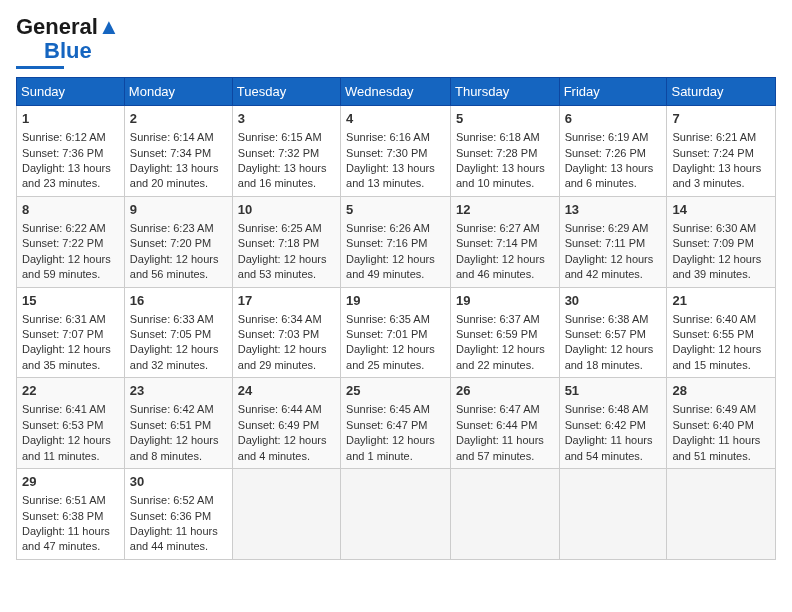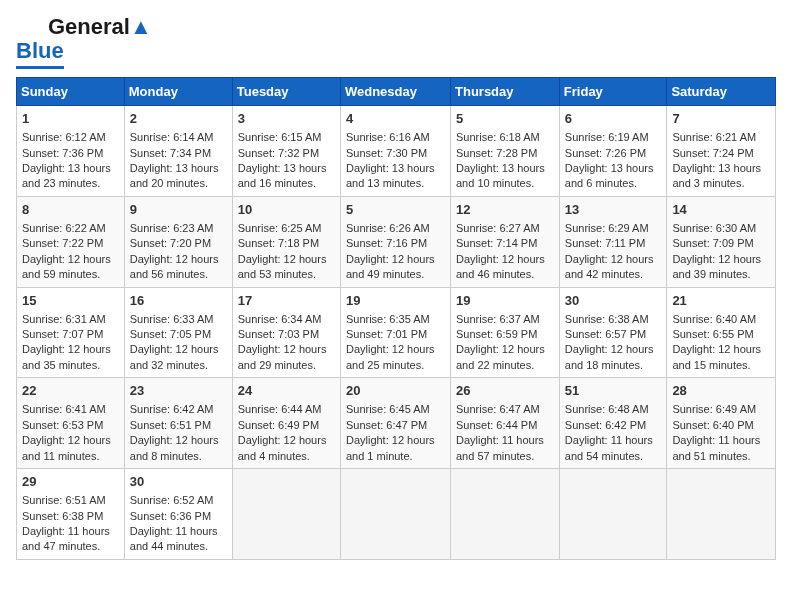--- a/index.html
+++ b/index.html
@@ -24,21 +24,20 @@
     .logo-text {
       font-size: 22px;
       font-weight: bold;
       color: #1a1a1a;
       line-height: 1;
     }
     .logo-text span.blue { color: #1565c0; }
     .logo-row {
       display: flex;
       align-items: center;
-      margin-left: 32px;
     }
     .logo-line {
       width: 48px;
       height: 3px;
       background: #1565c0;
       margin-top: 2px;
     }
     .title-block {
       text-align: right;
     }
@@ -56,21 +55,21 @@
       width: 100%;
       border-collapse: collapse;
       font-size: 11px;
     }
     .calendar thead tr th {
       background: #1565c0;
       color: #fff;
       padding: 6px 4px;
       text-align: left;
       font-size: 13px;
-      font-weight: bold;
+      font-weight: normal;
       border: 1px solid #0d47a1;
     }
     .calendar tbody tr td {
       border: 1px solid #ccc;
       vertical-align: top;
       padding: 4px 5px;
       width: 113px;
       min-height: 80px;
       background: #fff;
       color: #333;
@@ -99,21 +98,21 @@
 </head>
 <body>
 
 <div class="header">
   <div class="logo">
     <div class="logo-row">
       <span class="logo-text">
         <span>General</span><span class="blue">▲</span>
       </span>
     </div>
-    <div style="display:flex;align-items:center;">
+    <div style="display:flex;align-items:center;margin-left:28px;">
       <span style="font-size:22px;font-weight:bold;color:#1565c0;">Blue</span>
     </div>
     <div class="logo-line"></div>
   </div>
   <div class="title-block">
     <h1></h1>
     <h2></h2>
   </div>
 </div>
 
@@ -227,21 +226,21 @@
         </td>
         <td>
           <span class="day-num">23</span>
           <div class="day-info">Sunrise: 6:42 AM<br>Sunset: 6:51 PM<br>Daylight: 12 hours and 8 minutes.</div>
         </td>
         <td>
           <span class="day-num">24</span>
           <div class="day-info">Sunrise: 6:44 AM<br>Sunset: 6:49 PM<br>Daylight: 12 hours and 4 minutes.</div>
         </td>
         <td>
-          <span class="day-num">20</span>
+          <span class="day-num">25</span>
           <div class="day-info">Sunrise: 6:45 AM<br>Sunset: 6:47 PM<br>Daylight: 12 hours and 1 minute.</div>
         </td>
         <td>
           <span class="day-num">26</span>
           <div class="day-info">Sunrise: 6:47 AM<br>Sunset: 6:44 PM<br>Daylight: 11 hours and 57 minutes.</div>
         </td>
         <td>
           <span class="day-num">51</span>
           <div class="day-info">Sunrise: 6:48 AM<br>Sunset: 6:42 PM<br>Daylight: 11 hours and 54 minutes.</div>
         </td>

